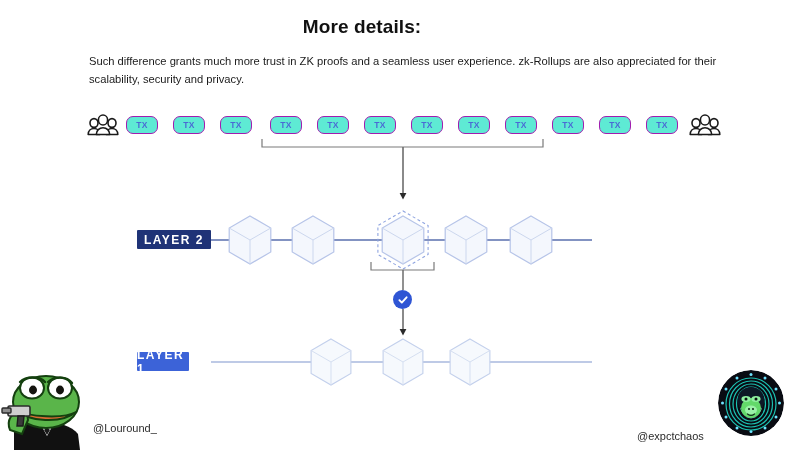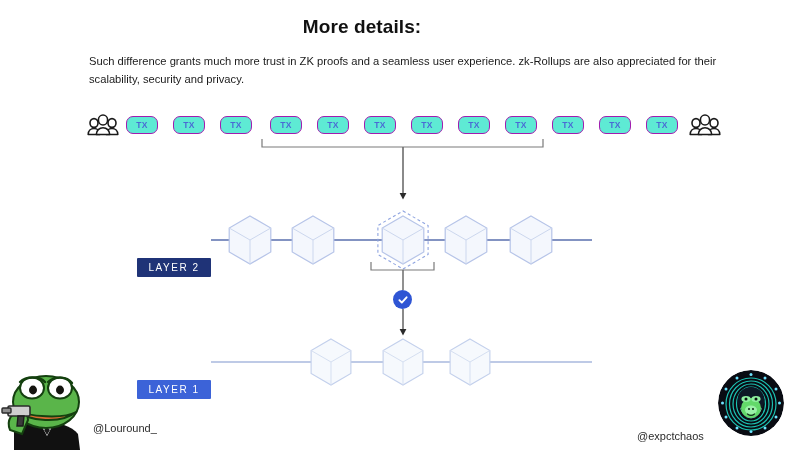--- a/index.html
+++ b/index.html
@@ -84,37 +84,36 @@
   }
 
   
   .layer-badge {
     position: absolute;
     height: 19px;
     display: flex;
     align-items: center;
     justify-content: center;
     color: #ffffff;
-    font-size: 10px;
-    font-weight: normal;
+    font-size: 12px;
+    font-weight: bold;
     letter-spacing: 1.5px;
     border-radius: 1px;
     box-sizing: border-box;
-    margin-top: 28px;
   }
   .layer-badge.l2 {
     left: 137px;
     top: 230px;
     width: 74px;
     background: #1f3377;
   }
   .layer-badge.l1 {
     left: 137px;
     top: 352px;
-    width: 74px;
+    width: 52px;
     background: #3c63d8;
   }
 
   .check-badge {
     position: absolute;
     left: 393px;
     top: 290px;
     width: 19px;
     height: 19px;
     border-radius: 50%;

